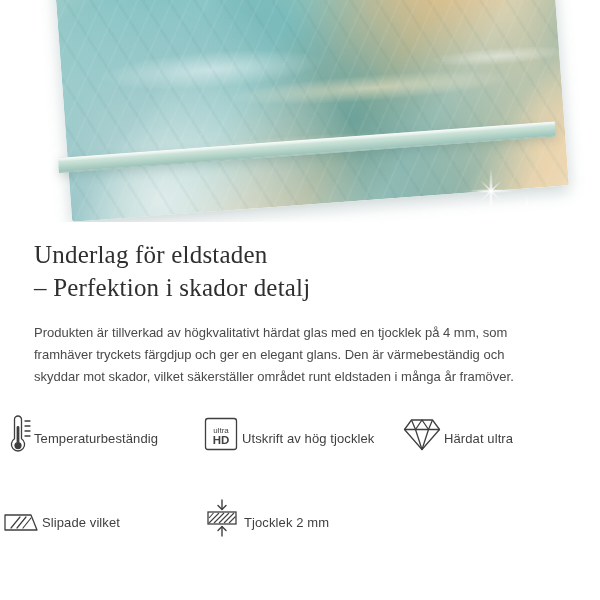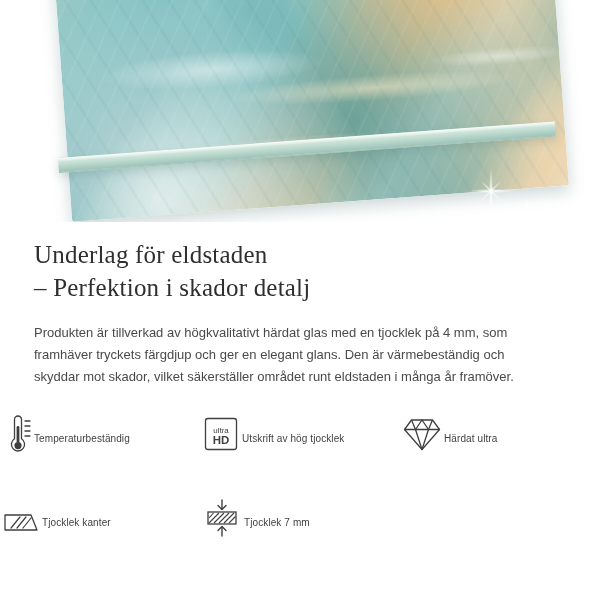--- a/index.html
+++ b/index.html
@@ -202,21 +202,21 @@
     justify-content: flex-start;
   }
   .feature-icon {
     height: 46px;
     display: flex;
     align-items: center;
     justify-content: center;
   }
   .feature-label {
     margin-top: 8px;
-    font-size: 10px;
+    font-size: 13px;
     color: #3f3f3f;
     text-align: center;
     letter-spacing: 0.1px;
   }
   svg { display: block; }
 </style>
 </head>
 <body>
 
 <div class="page">
@@ -295,21 +295,21 @@
       <div class="feature-icon">
         <svg width="42" height="38" viewBox="0 0 42 38">
           <path d="M5 31 L5 16 L31 16 L37 31 Z" fill="none" stroke="#3f3f3f" stroke-width="1.3" stroke-linejoin="round"></path>
           <g stroke="#3f3f3f" stroke-width="1.2" stroke-linecap="round">
             <line x1="11" y1="29" x2="20" y2="18"></line>
             <line x1="17" y1="29" x2="26" y2="18"></line>
             <line x1="23" y1="29" x2="31" y2="19"></line>
           </g>
         </svg>
       </div>
-      <div class="feature-label">Tjocklek kanter</div>
+      <div class="feature-label">Slipade vilket</div>
     </div>
 
     <div class="feature">
       <div class="feature-icon">
         <svg width="44" height="42" viewBox="0 0 44 42">
           <g stroke="#3f3f3f" stroke-width="1.4" fill="none" stroke-linecap="round" stroke-linejoin="round">
             <line x1="22" y1="3" x2="22" y2="12"></line>
             <path d="M18 8.5 22 12.5 26 8.5"></path>
             <line x1="22" y1="39" x2="22" y2="30"></line>
             <path d="M18 33.5 22 29.5 26 33.5"></path>
@@ -318,17 +318,17 @@
           <g stroke="#3f3f3f" stroke-width="1.1">
             <line x1="9" y1="26" x2="19" y2="16"></line>
             <line x1="14" y1="26" x2="24" y2="16"></line>
             <line x1="19" y1="26" x2="29" y2="16"></line>
             <line x1="24" y1="26" x2="34" y2="16"></line>
             <line x1="29" y1="26" x2="35.5" y2="19.5"></line>
             <line x1="9" y1="21" x2="13.5" y2="16"></line>
           </g>
         </svg>
       </div>
-      <div class="feature-label">Tjocklek 7 mm</div>
+      <div class="feature-label">Tjocklek 2 mm</div>
     </div>
 
   </div>
 </div>
 
 </body></html>

